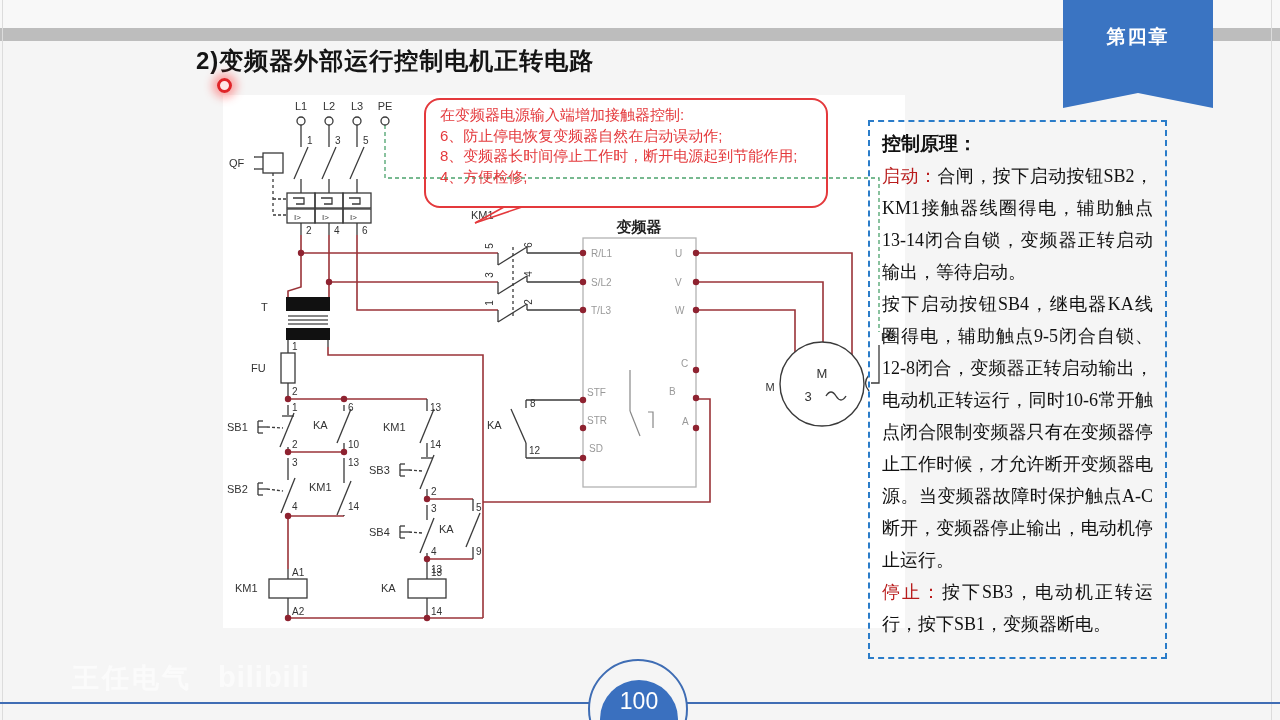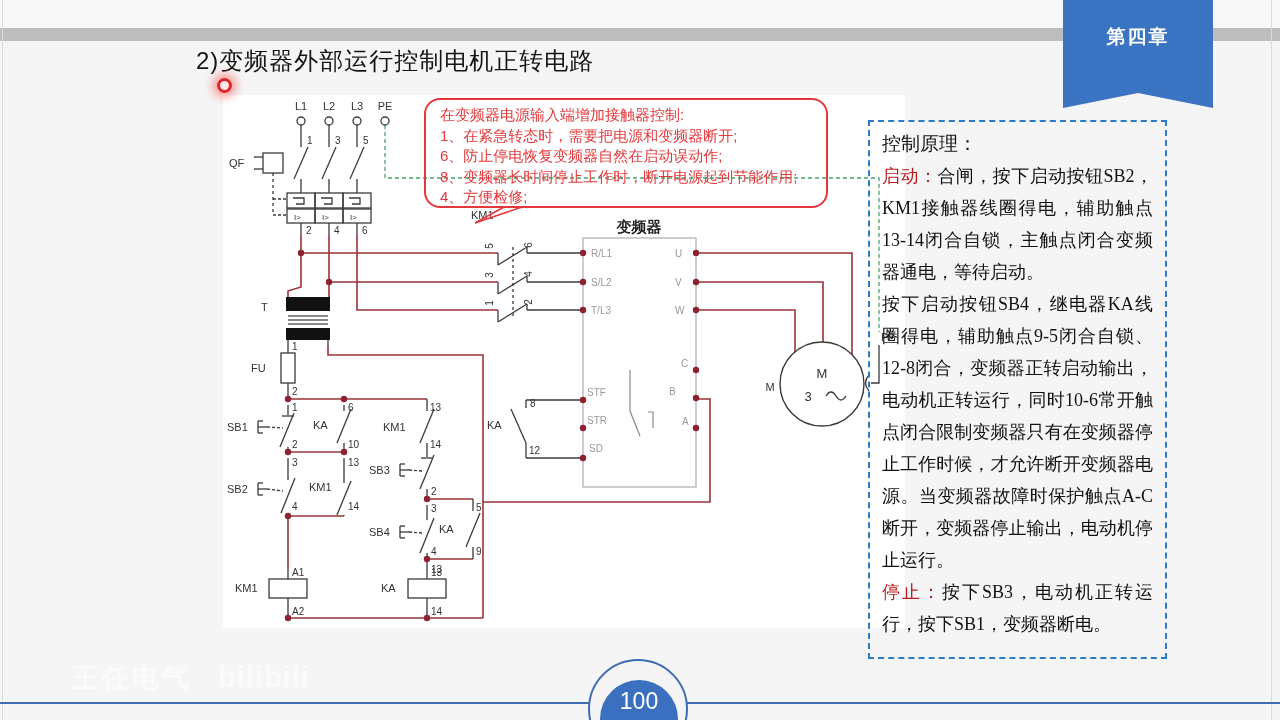--- a/index.html
+++ b/index.html
@@ -9,38 +9,38 @@
   .gray-band{position:absolute;left:0;top:28px;width:1280px;height:13px;background:#bdbdbd;}
   .edge-l{position:absolute;left:2px;top:0;width:1px;height:720px;background:#dcdcdc;}
   .edge-r{position:absolute;left:1271px;top:0;width:1px;height:720px;background:#dcdcdc;}
 
   .ribbon{position:absolute;left:1063px;top:0;width:150px;height:108px;background:#3a74c2;
           clip-path:polygon(0 0,100% 0,100% 100%,50% 86%,0 100%);
           color:#fff;text-align:center;font-weight:bold;z-index:6;}
   .ribbon .r1{position:absolute;left:0;top:24px;width:100%;font-size:19px;letter-spacing:2px;}
   .ribbon .r2{position:absolute;left:0;top:52px;width:100%;font-size:19px;letter-spacing:1px;}
 
-  .page-title{position:absolute;left:196px;top:45px;font-size:24px;font-weight:normal;color:#151515;
+  .page-title{position:absolute;left:196px;top:45px;font-size:24px;font-weight:bold;color:#151515;
               letter-spacing:1px;z-index:5;}
   .laser-dot{position:absolute;left:217px;top:78px;width:9px;height:9px;border-radius:50%;
              border:3px solid #e02428;background:rgba(255,230,230,.9);
              box-shadow:0 0 9px 5px rgba(255,70,70,.45);z-index:9;}
 
   .diagram-panel{position:absolute;left:183px;top:95px;width:682px;height:533px;background:#fff;z-index:2;margin-left:40px;}
   .diagram-panel svg{font-family:"Liberation Sans",sans-serif;}
 
   .annotation{position:absolute;left:424px;top:98px;width:404px;height:110px;box-sizing:border-box;
               border:2px solid #e4393c;border-radius:16px;padding:5px 24px 0 14px;z-index:4;
               color:#e4393c;font-size:15px;line-height:20.5px;background:transparent;}
   .annotation div{white-space:nowrap;}
 
   .principle{position:absolute;left:868px;top:120px;width:299px;height:539px;box-sizing:border-box;
              border:2px dashed #2a7cc9;padding:6px 12px;z-index:3;color:#111;
              font-family:"Liberation Serif","DejaVu Serif",serif;}
-  .principle .head{font-size:19px;font-weight:normal;line-height:32px;}
+  .principle .head{font-size:19px;font-weight:bold;line-height:32px;}
   .principle p{margin:0;font-size:18px;line-height:32px;text-align:justify;}
   .red-label{color:#b91c1c;}
 
   .watermark{position:absolute;left:72px;top:660px;z-index:3;color:rgba(255,255,255,.75);
              font-weight:bold;opacity:.85;white-space:nowrap;}
   .watermark .wm-cn{font-size:27px;letter-spacing:3px;}
   .watermark .wm-logo{font-size:29px;margin-left:26px;letter-spacing:1px;}
 
   .footer-line{position:absolute;left:0;top:702px;width:1280px;height:2px;background:#3f6db4;z-index:5;}
   .footer-arc{position:absolute;left:588px;top:659px;width:100px;height:100px;border-radius:50%;
@@ -342,29 +342,28 @@
 
       <g stroke="#e4393c" stroke-width="1.5" fill="none">
         <line x1="281" y1="112" x2="252" y2="128"></line>
         <line x1="299" y1="112" x2="252" y2="128"></line>
       </g>
     </svg>
   </div>
 
   <div class="annotation">
     <div>在变频器电源输入端增加接触器控制:</div>
-    <div>1、在紧急转态时，需要把电源和变频器断开;</div>
     <div>6、防止停电恢复变频器自然在启动误动作;</div>
     <div>8、变频器长时间停止工作时，断开电源起到节能作用;</div>
     <div>4、方便检修;</div>
   </div>
 
   <div class="principle">
     <div class="head">控制原理：</div>
-    <p><span class="red-label">启动：</span><span>合闸，按下启动按钮SB2，KM1接触器线圈得电，辅助触点13-14闭合自锁，主触点闭合变频器通电，等待启动。</span></p>
+    <p><span class="red-label">启动：</span><span>合闸，按下启动按钮SB2，KM1接触器线圈得电，辅助触点13-14闭合自锁，变频器正转启动输出，等待启动。</span></p>
     <p><span>按下启动按钮SB4，继电器KA线圈得电，辅助触点9-5闭合自锁、12-8闭合，变频器正转启动输出，电动机正转运行，同时10-6常开触点闭合限制变频器只有在变频器停止工作时候，才允许断开变频器电源。当变频器故障时保护触点A-C断开，变频器停止输出，电动机停止运行。</span></p>
     <p><span class="red-label">停止：</span><span>按下SB3，电动机正转运行，按下SB1，变频器断电。</span></p>
   </div>
 
   <div class="watermark">
     <span class="wm-cn">王任电气</span><span class="wm-logo">bilibili</span>
   </div>
 
   <div class="footer-line"></div>
   <div class="footer-arc"></div>

